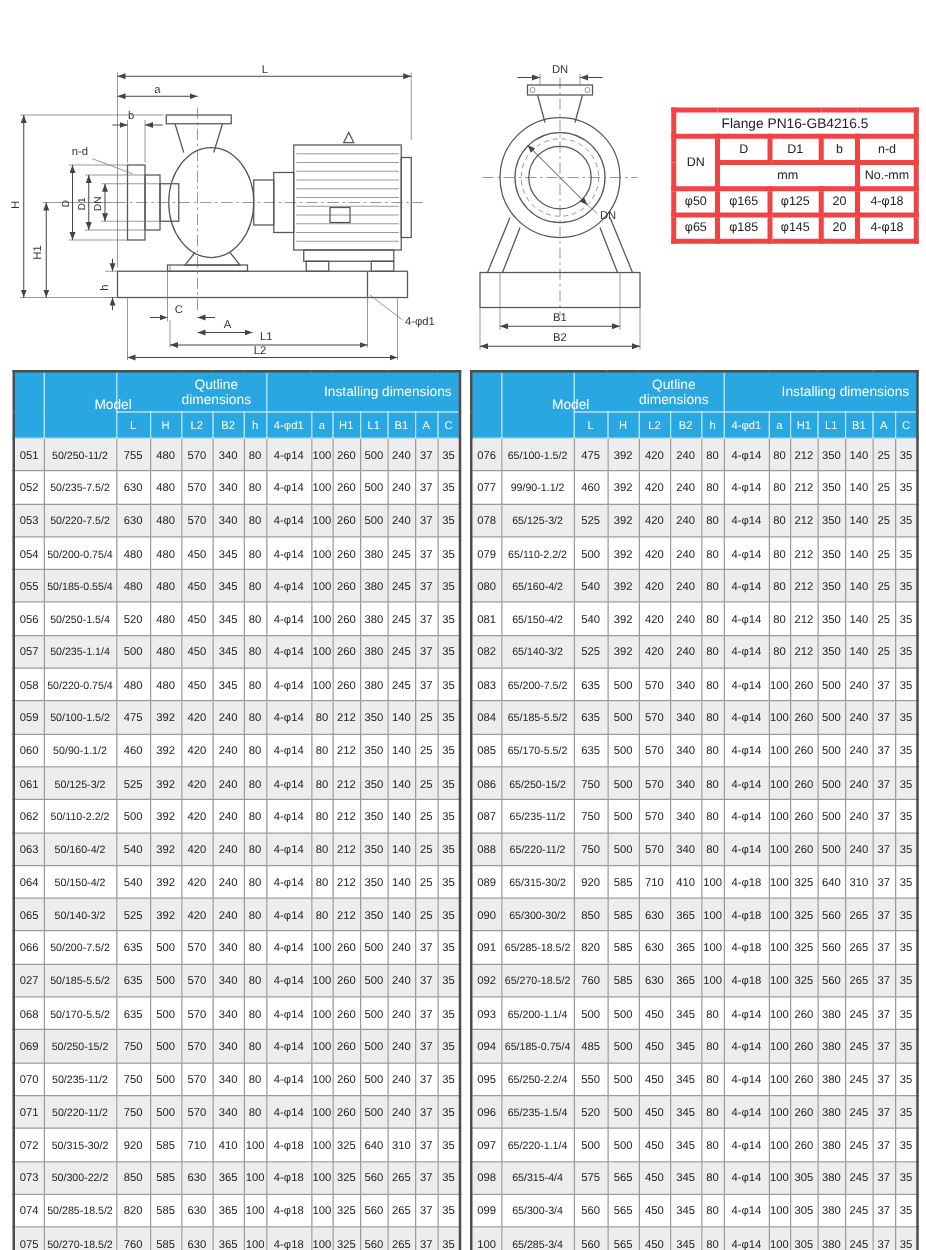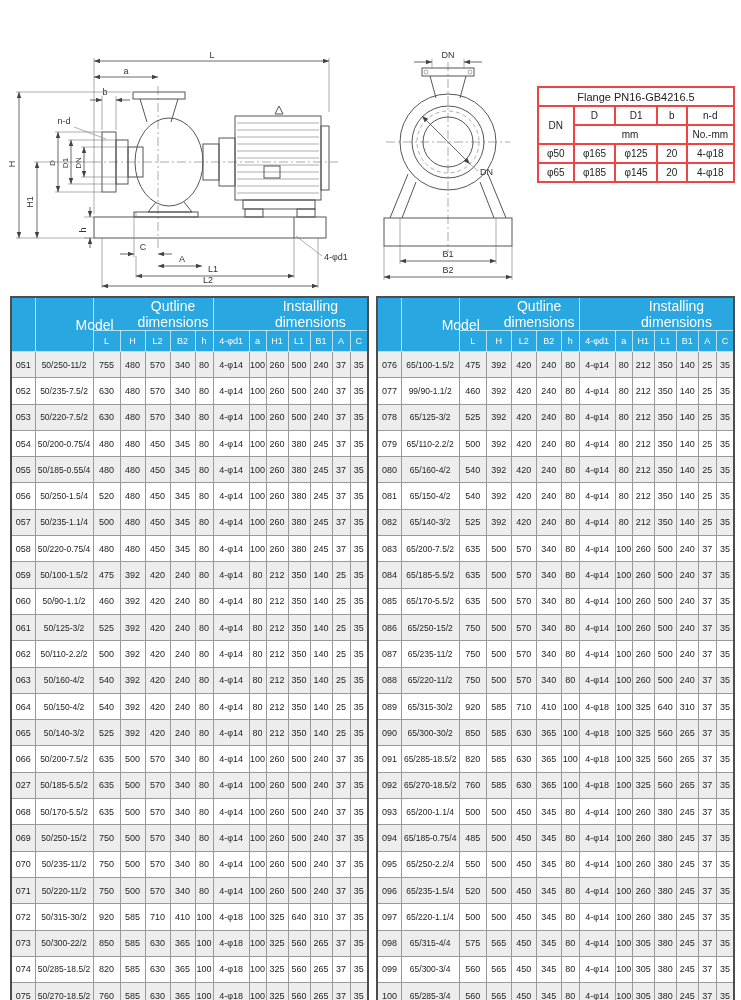--- a/index.html
+++ b/index.html
@@ -18,31 +18,31 @@
   .ln{stroke:#555;fill:none;stroke-width:1;}
   .thin{stroke:#777;fill:none;stroke-width:.6;}
   .dim{stroke:#444;fill:none;stroke-width:.8;}
   .cl{stroke:#888;fill:none;stroke-width:.7;stroke-dasharray:9 3 2 3;}
   text.dlab{font-family:"Liberation Sans",sans-serif;font-size:9px;fill:#333;}
   text.dlab.sm{font-size:8px;}
 
   
   .flange-wrap{position:absolute;right:6px;top:38px;width:198px;}
   table.flange{border-collapse:collapse;width:198px;font-size:10px;color:#222;}
-  table.flange td{border:2px solid #ef4444;text-align:center;padding:1px 0;height:15px;}
+  table.flange td{border:4px solid #ef4444;text-align:center;padding:1px 0;height:15px;}
   td.ft-title{font-size:11px;height:18px;}
   td.ft-nomm{font-size:10px;}
 
   
   .main-tables{position:absolute;left:10px;top:296px;display:flex;gap:7px;}
   table.main{border-collapse:collapse;table-layout:fixed;width:357px;
     font-size:9px;color:#222;border:2px solid #4d4d4d;}
   table.main th{background:#29a7e0;color:#fff;font-weight:normal;
     border:1px solid rgba(255,255,255,.65);padding:0;}
-  table.main tr.h1 th{height:31px;font-size:14px;padding-left:40px;}
+  table.main tr.h1 th{height:31px;font-size:11px;padding-left:40px;}
   table.main tr.h2 th{height:20px;font-size:9px;}
   table.main td{border:1px solid #9a9a9a;text-align:center;padding:0;height:25.3px;
     overflow:hidden;white-space:nowrap;}
   table.main td.model{font-size:8.5px;}
   table.main tbody tr:nth-child(odd) td{background:#ededed;}
   table.main tbody tr:nth-child(even) td{background:#ffffff;}
 </style>
 </head>
 <body>
 

